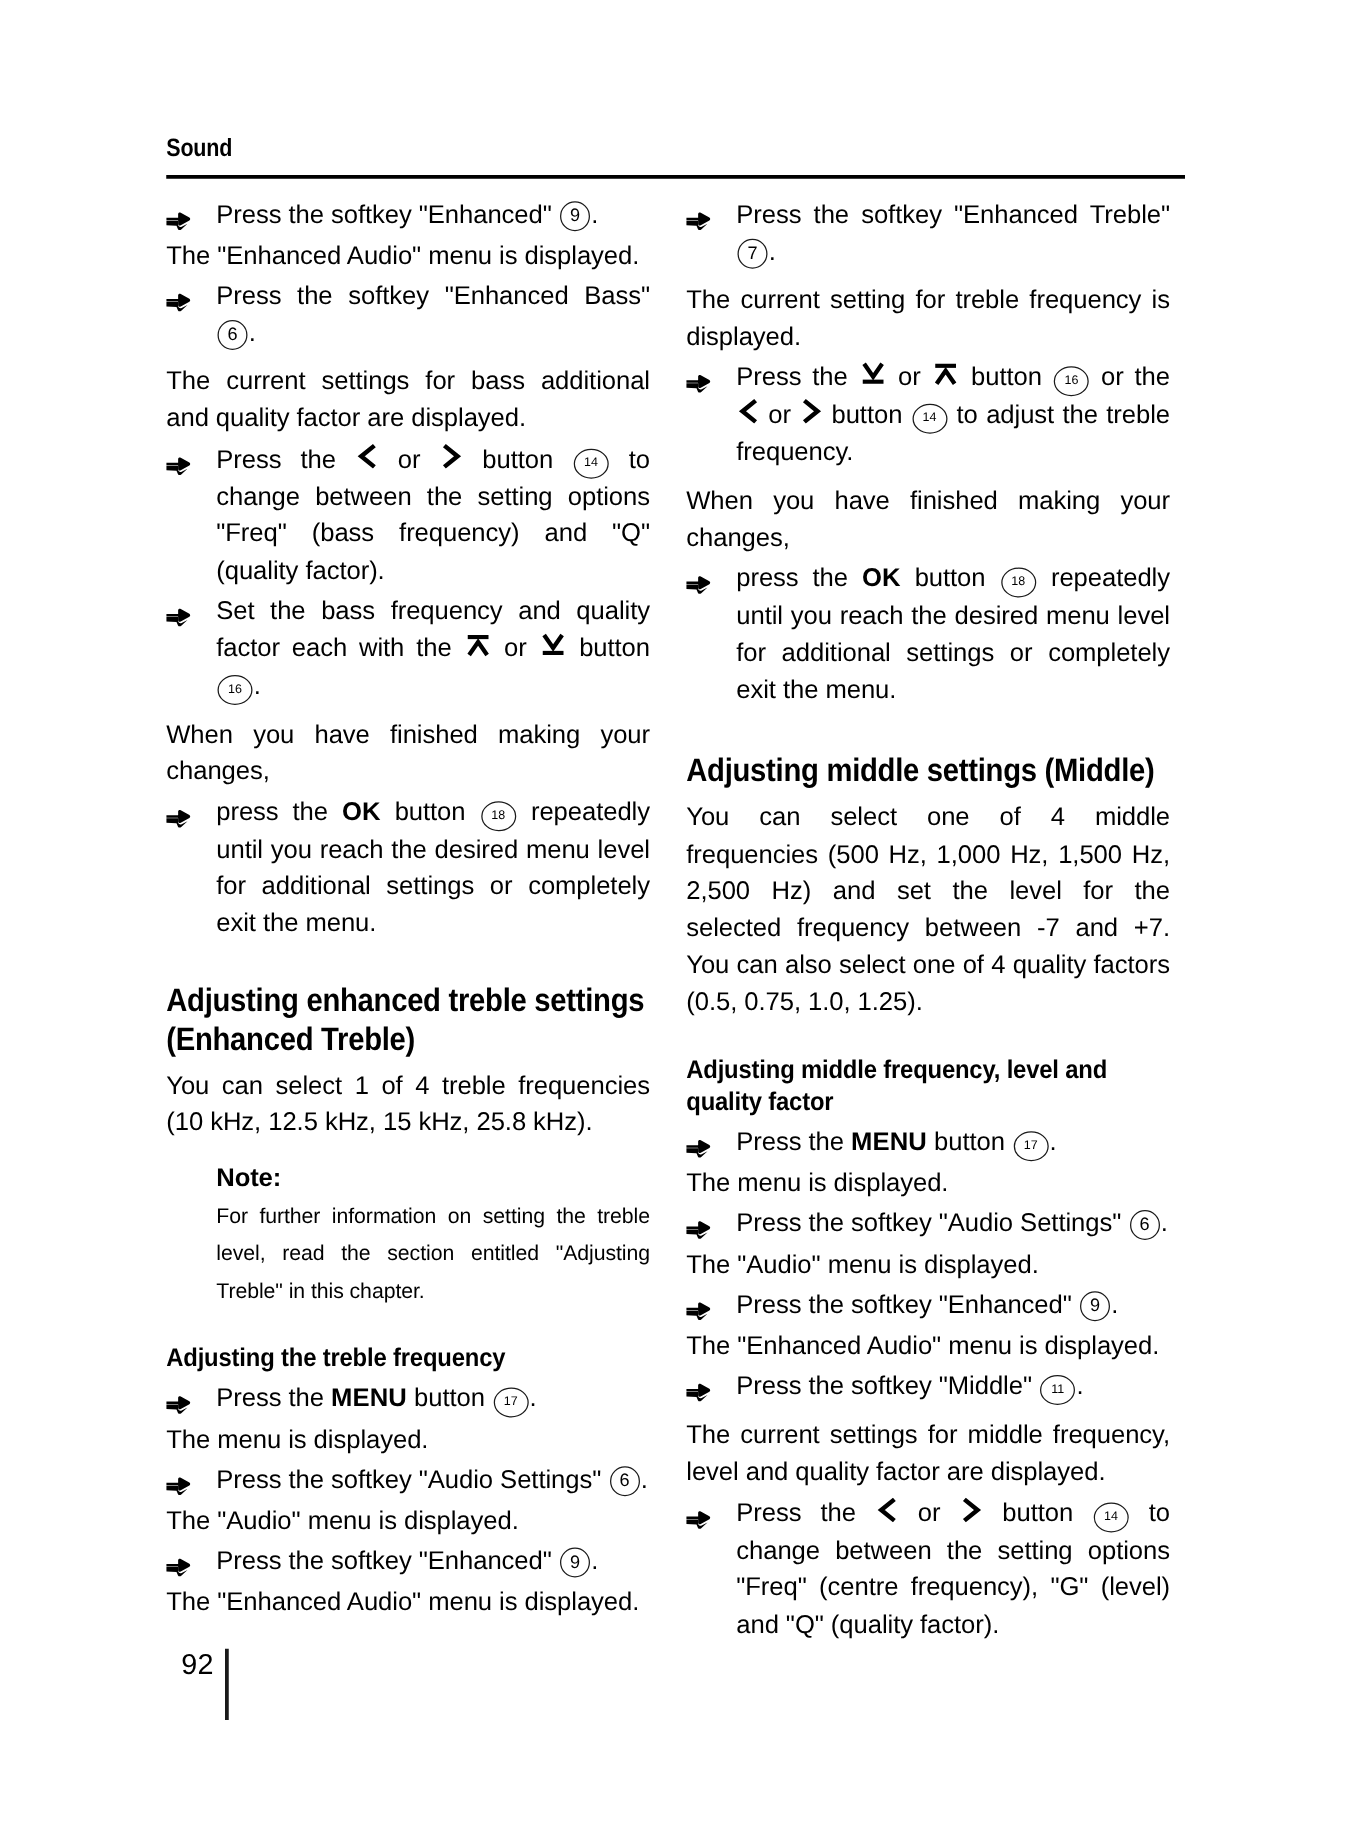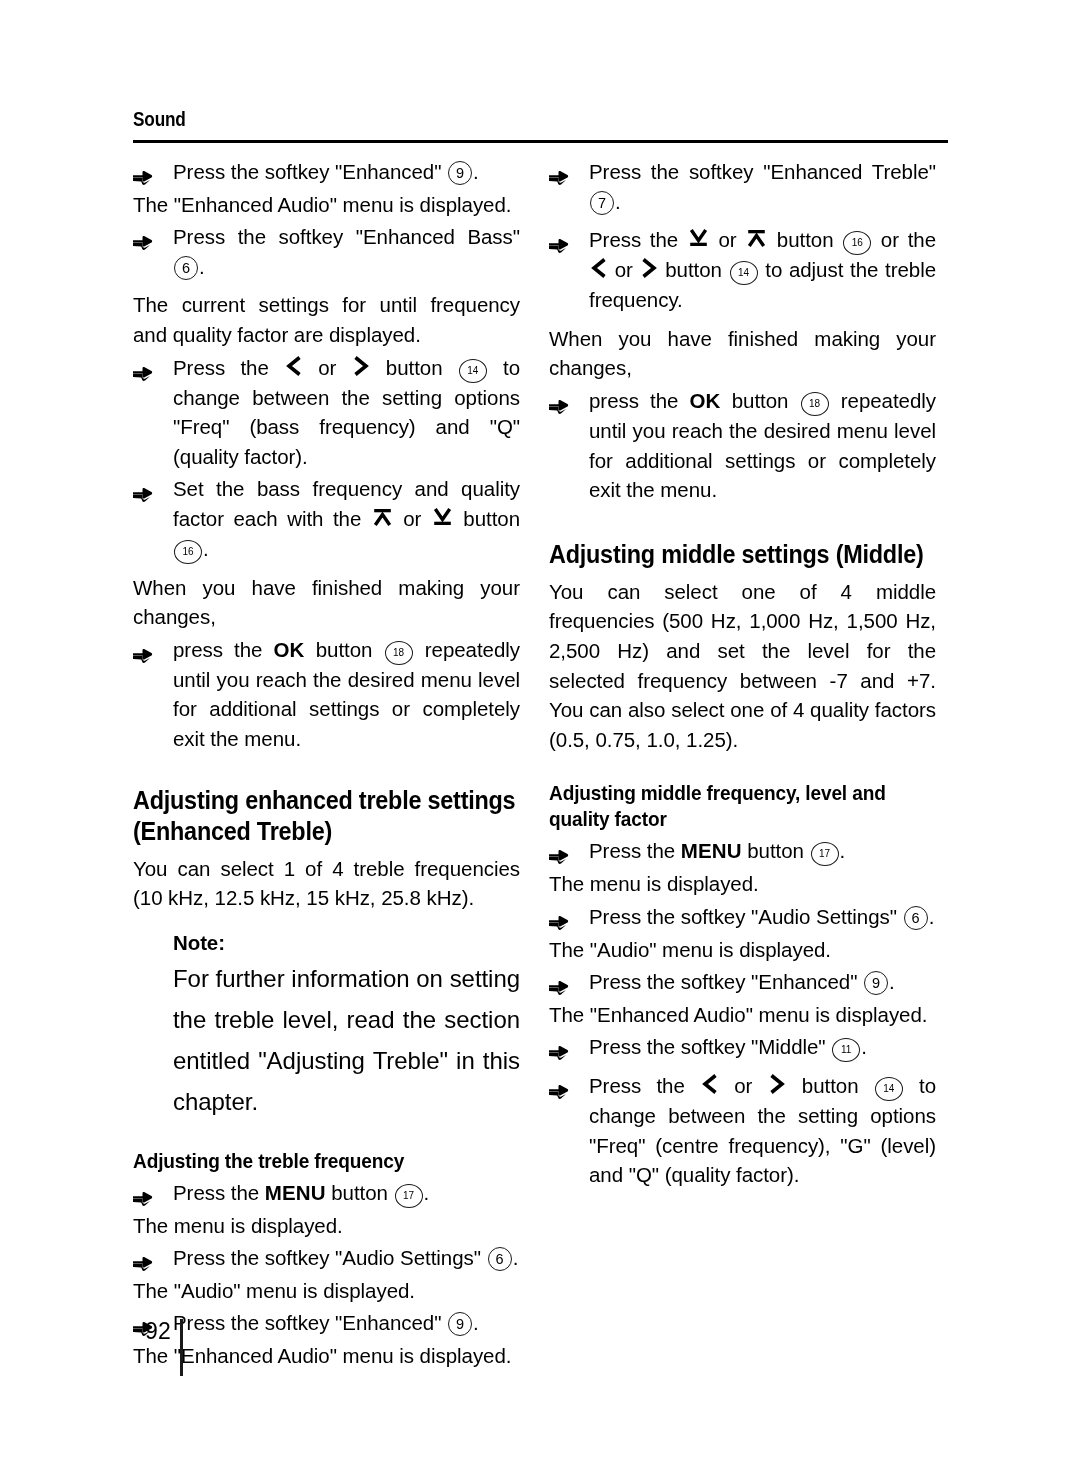--- a/index.html
+++ b/index.html
@@ -109,22 +109,22 @@
     padding-left: 40px;
   }
   .note-title {
     font-size: 20.5px;
     line-height: 27px;
     font-weight: bold;
     margin-bottom: 2px;
     letter-spacing: -0.1px;
   }
   .note-body {
-    font-size: 24px;
-    line-height: 41px;
+    font-size: 17px;
+    line-height: 30px;
     text-align: justify;
     letter-spacing: -0.05px;
   }
   .note-body.last-left { text-align-last: left; }
 
   .gap-sm { height: 6px; }
 
   b.kb { font-weight: bold; letter-spacing: 0.1px; }
 
   
@@ -200,21 +200,21 @@
       <span class="hand">
         <svg viewBox="0 0 26 16" width="26" height="16">
             <path d="M0 5.2 L9.5 5.2 L9.5 2.2 C9.5 1.2 10.6 0.6 11.6 1.2 L18.5 5.0 C19.4 5.5 19.4 6.9 18.5 7.4 L11.6 11.2 C10.6 11.8 9.5 11.2 9.5 10.2 L9.5 7.2 L0 7.2 Z" fill="#000"></path>
             <path d="M0 7.6 L9.5 7.6 L9.5 10.4 C9.5 12.2 11.0 13.1 12.3 12.4 L17.0 9.9 L12.0 14.6 C11.1 15.4 9.8 15.2 9.3 14.1 L8.2 11.6 L0 11.1 Z" fill="#000"></path>
           </svg>
       </span>
       <span>Press the softkey "Enhanced Bass" </span><span class="ref">6</span><span>.</span>
     </div>
 
     <div class="gap-sm"></div>
-    <p class="para last-left">The current settings for until frequency and quality factor are displayed.</p>
+    <p class="para last-left">The current settings for bass additional and quality factor are displayed.</p>
 
     <div class="step">
       <span class="hand">
         <svg viewBox="0 0 26 16" width="26" height="16">
             <path d="M0 5.2 L9.5 5.2 L9.5 2.2 C9.5 1.2 10.6 0.6 11.6 1.2 L18.5 5.0 C19.4 5.5 19.4 6.9 18.5 7.4 L11.6 11.2 C10.6 11.8 9.5 11.2 9.5 10.2 L9.5 7.2 L0 7.2 Z" fill="#000"></path>
             <path d="M0 7.6 L9.5 7.6 L9.5 10.4 C9.5 12.2 11.0 13.1 12.3 12.4 L17.0 9.9 L12.0 14.6 C11.1 15.4 9.8 15.2 9.3 14.1 L8.2 11.6 L0 11.1 Z" fill="#000"></path>
           </svg>
       </span>
       <span>Press the </span><span class="gl"><svg width="17" height="20" viewBox="0 0 17 20">
             <path d="M14.5 1.5 L4.0 10 L14.5 18.5" fill="none" stroke="#000" stroke-width="3.6" stroke-linecap="butt" stroke-linejoin="miter"></path>
@@ -307,20 +307,21 @@
       <span class="hand">
         <svg viewBox="0 0 26 16" width="26" height="16">
             <path d="M0 5.2 L9.5 5.2 L9.5 2.2 C9.5 1.2 10.6 0.6 11.6 1.2 L18.5 5.0 C19.4 5.5 19.4 6.9 18.5 7.4 L11.6 11.2 C10.6 11.8 9.5 11.2 9.5 10.2 L9.5 7.2 L0 7.2 Z" fill="#000"></path>
             <path d="M0 7.6 L9.5 7.6 L9.5 10.4 C9.5 12.2 11.0 13.1 12.3 12.4 L17.0 9.9 L12.0 14.6 C11.1 15.4 9.8 15.2 9.3 14.1 L8.2 11.6 L0 11.1 Z" fill="#000"></path>
           </svg>
       </span>
       <span>Press the softkey "Enhanced Treble" </span><span class="ref">7</span><span>.</span>
     </div>
 
     <div class="gap-sm"></div>
+    <p class="para last-left">The current setting for treble frequency is displayed.</p>
 
     <div class="step">
       <span class="hand">
         <svg viewBox="0 0 26 16" width="26" height="16">
             <path d="M0 5.2 L9.5 5.2 L9.5 2.2 C9.5 1.2 10.6 0.6 11.6 1.2 L18.5 5.0 C19.4 5.5 19.4 6.9 18.5 7.4 L11.6 11.2 C10.6 11.8 9.5 11.2 9.5 10.2 L9.5 7.2 L0 7.2 Z" fill="#000"></path>
             <path d="M0 7.6 L9.5 7.6 L9.5 10.4 C9.5 12.2 11.0 13.1 12.3 12.4 L17.0 9.9 L12.0 14.6 C11.1 15.4 9.8 15.2 9.3 14.1 L8.2 11.6 L0 11.1 Z" fill="#000"></path>
           </svg>
       </span>
       <span>Press the </span><span class="gl"><svg width="21" height="20" viewBox="0 0 21 20">
             <path d="M3.3 2.0 L10.5 12.4 L17.7 2.0" fill="none" stroke="#000" stroke-width="3.4" stroke-linejoin="miter" stroke-linecap="butt"></path>
@@ -394,20 +395,21 @@
       <span class="hand">
         <svg viewBox="0 0 26 16" width="26" height="16">
             <path d="M0 5.2 L9.5 5.2 L9.5 2.2 C9.5 1.2 10.6 0.6 11.6 1.2 L18.5 5.0 C19.4 5.5 19.4 6.9 18.5 7.4 L11.6 11.2 C10.6 11.8 9.5 11.2 9.5 10.2 L9.5 7.2 L0 7.2 Z" fill="#000"></path>
             <path d="M0 7.6 L9.5 7.6 L9.5 10.4 C9.5 12.2 11.0 13.1 12.3 12.4 L17.0 9.9 L12.0 14.6 C11.1 15.4 9.8 15.2 9.3 14.1 L8.2 11.6 L0 11.1 Z" fill="#000"></path>
           </svg>
       </span>
       <span>Press the softkey "Middle" </span><span class="ref wide">11</span><span>.</span>
     </div>
 
     <div class="gap-sm"></div>
+    <p class="para last-left">The current settings for middle frequency, level and quality factor are displayed.</p>
 
     <div class="step">
       <span class="hand">
         <svg viewBox="0 0 26 16" width="26" height="16">
             <path d="M0 5.2 L9.5 5.2 L9.5 2.2 C9.5 1.2 10.6 0.6 11.6 1.2 L18.5 5.0 C19.4 5.5 19.4 6.9 18.5 7.4 L11.6 11.2 C10.6 11.8 9.5 11.2 9.5 10.2 L9.5 7.2 L0 7.2 Z" fill="#000"></path>
             <path d="M0 7.6 L9.5 7.6 L9.5 10.4 C9.5 12.2 11.0 13.1 12.3 12.4 L17.0 9.9 L12.0 14.6 C11.1 15.4 9.8 15.2 9.3 14.1 L8.2 11.6 L0 11.1 Z" fill="#000"></path>
           </svg>
       </span>
       <span>Press the </span><span class="gl"><svg width="17" height="20" viewBox="0 0 17 20">
             <path d="M14.5 1.5 L4.0 10 L14.5 18.5" fill="none" stroke="#000" stroke-width="3.6" stroke-linecap="butt" stroke-linejoin="miter"></path>

